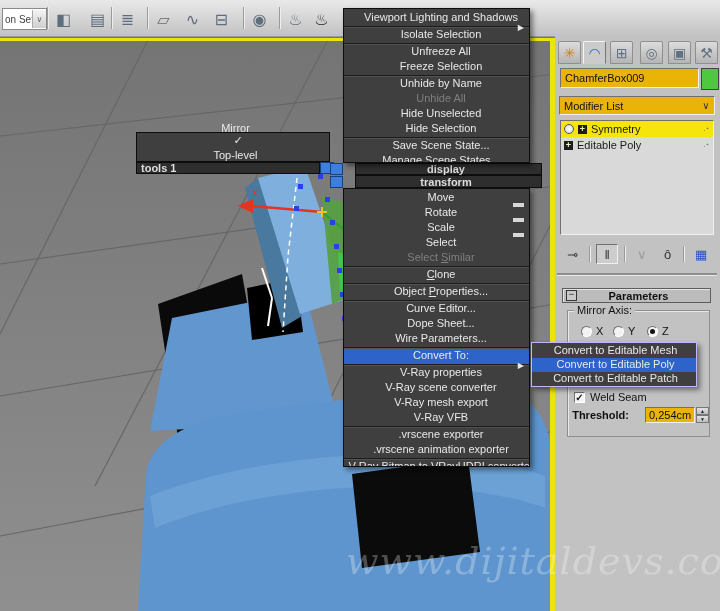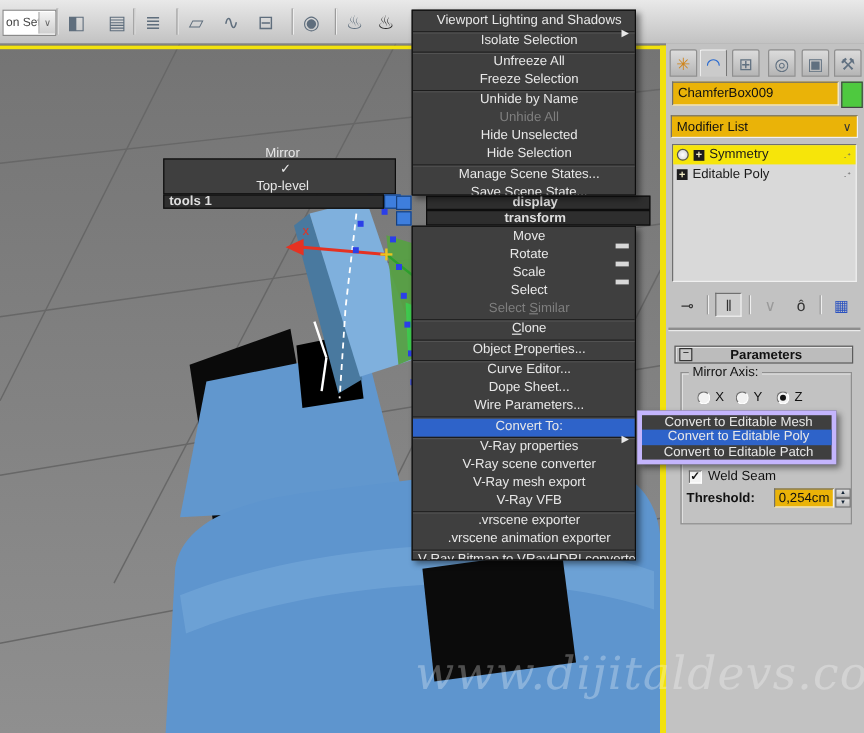--- a/index.html
+++ b/index.html
@@ -43,21 +43,21 @@
   .qbar.right{justify-content:center;padding-right:5px;margin-left:12px;}
   .qbar.left{justify-content:flex-start;padding-left:4px;}
   .qsq{background:#3e7edd;border:1px solid #16407e;z-index:11;box-sizing:border-box;}
   #quad-left{left:136px;top:132px;width:194px;height:30px;z-index:10;
     background:#3f3f3f;border:1px solid #0d0d0d;box-sizing:border-box;
     display:flex;flex-direction:column;justify-content:center;}
   #quad-left .mi{justify-content:flex-end;height:14px;padding-right:9px;}
   #quad-left .check{margin-left:5px;font-size:11px;}
   
   #submenu{left:531px;top:342px;width:166px;height:45px;z-index:30;
-    background:#3f3f3f;border:4px solid #c4b5fd;box-shadow:3px 3px 5px rgba(0,0,0,.45);
+    background:#3f3f3f;border:1px solid #c4b5fd;box-shadow:3px 3px 5px rgba(0,0,0,.45);
     box-sizing:border-box;display:flex;flex-direction:column;justify-content:center;}
   #submenu .mi{height:14px;padding-left:8px;}
   
   #panel{left:555px;top:36px;width:165px;height:575px;background:#c2c2c2;z-index:2;}
   .tab{top:5px;width:23px;height:23px;background:linear-gradient(#dcdcdc,#b5b5b5);
     border:1px solid #8f8f8f;border-radius:2px 2px 0 0;display:flex;align-items:center;
     justify-content:center;font-size:14px;color:#607080;box-sizing:border-box;}
   .tab.active{background:#cbcbcb;border-color:#f5f5f5 #777 #cbcbcb #f5f5f5;}
   .inset{background:#eab308;border:1px solid;border-color:#707070 #f0f0f0 #f0f0f0 #707070;box-sizing:border-box;}
   #objname{left:5px;top:32px;width:139px;height:20px;font-size:11px;color:#111;
@@ -317,24 +317,24 @@
         <span>Unhide All</span>
       </div>
       <div class="mi">
         <span>Hide Unselected</span>
       </div>
       <div class="mi">
         <span>Hide Selection</span>
       </div>
       <div class="msep"></div>
       <div class="mi">
+        <span>Save Scene State...</span>
+      </div>
+      <div class="mi">
         <span>Manage Scene States...</span>
-      </div>
-      <div class="mi">
-        <span>Save Scene State...</span>
       </div>
     </div>
   <div id="menu-transform" class="abs menu" style="left:343px;top:188px;width:187px;height:279px;">
       <div class="mi">
         <span>Move</span>
         <span class="setbox"></span>
       </div>
       <div class="mi">
         <span>Rotate</span>
         <span class="setbox"></span>

